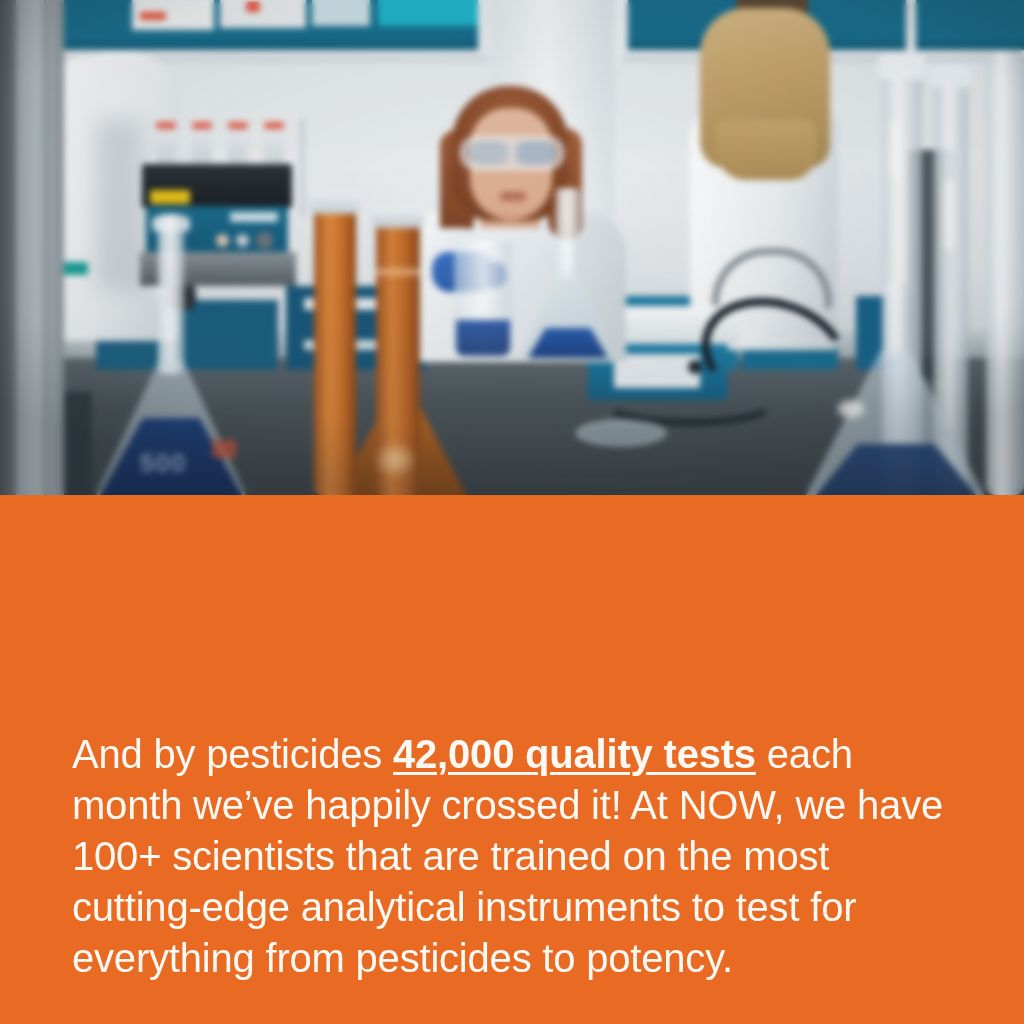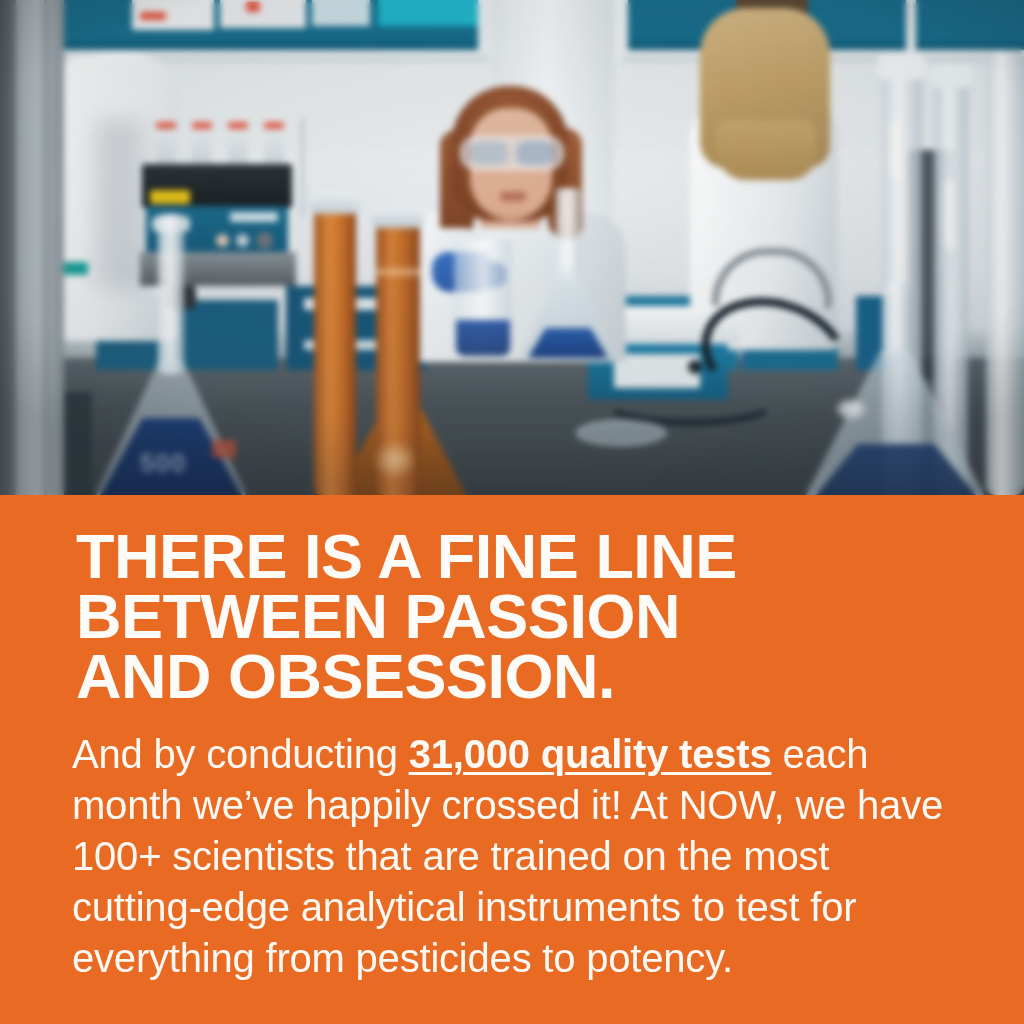--- a/index.html
+++ b/index.html
@@ -466,22 +466,17 @@
     <div class="ph col-gray"></div>
     <div class="ph col-seam"></div>
     <div class="ph col-dark"></div>
 
     <div id="photo-blur"></div>
     <div id="photo-soft"></div>
   </div>
 
   <div id="panel">
 
-    <div id="headline">
-      <span class="hl-line">THERE IS A FINE LINE</span>
-      <span class="hl-line">BETWEEN PASSION</span>
-      <span class="hl-line">AND OBSESSION.</span>
-    </div>
-
-    <p id="body"><span>And by conducting </span><span class="emph">31,000 quality tests</span><span> each month we’ve happily crossed it! At NOW, we have 100+ scientists that are trained on the most cutting-edge analytical instruments to test for everything from pesticides to potency.</span></p>
+
+    <p id="body"><span>And by pesticides </span><span class="emph">42,000 quality tests</span><span> each month we’ve happily crossed it! At NOW, we have 100+ scientists that are trained on the most cutting-edge analytical instruments to test for everything from pesticides to potency.</span></p>
 
   </div>
 </div>
 
 </body></html>

